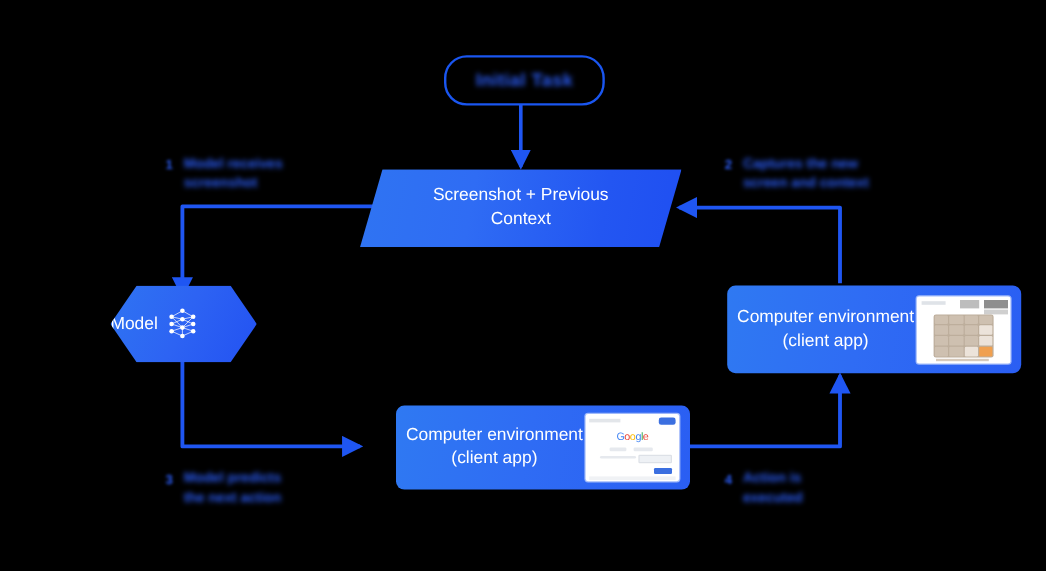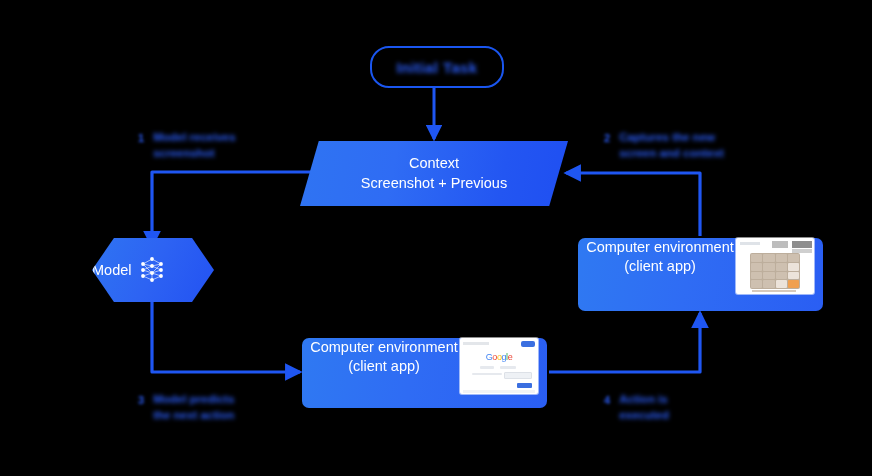--- a/index.html
+++ b/index.html
@@ -35,21 +35,21 @@
     clip-path:polygon(18% 0,82% 0,100% 50%,82% 100%,18% 100%,0 50%);
     display:flex;align-items:center;justify-content:flex-start;gap:7px;
   }
   .hex .lbl{color:#fff;font-size:14.5px;}
   .nn{width:26px;height:30px;}
 
   
   .card{
     position:absolute;border-radius:7px;color:#fff;
     background:linear-gradient(100deg,#2f79f2 0%,#2f6cf4 45%,#2a5ef3 100%);
-    display:flex;align-items:flex-start;
+    display:flex;align-items:center;margin-left:28px;
   }
   .card .ctext{flex:1;text-align:center;font-size:14.5px;line-height:1.32;padding-left:6px;}
   .card .thumb{
     width:78px;height:56px;background:#fff;border-radius:2px;
     margin-right:9px;overflow:hidden;position:relative;
     box-shadow:0 0 0 1px rgba(255,255,255,.55);
   }
   #card-right{left:578px;top:238px;width:245px;height:73px;}
   #card-bottom{left:302px;top:338px;width:245px;height:70px;}
 
@@ -123,22 +123,22 @@
 
     <path d="M700,236 L700,173 L566,173" stroke="#1f56f2" stroke-width="3.2" fill="none" stroke-linejoin="round" marker-end="url(#ahead)"></path>
   </svg>
 
   <div class="pill">
     <span class="blurtext">Initial Task</span>
   </div>
 
   <div class="para">
     <div>
+      <div>Screenshot + Previous</div>
       <div>Context</div>
-      <div>Screenshot + Previous</div>
     </div>
   </div>
 
   <div class="hex">
     <span class="lbl">Model</span>
     <svg class="nn" viewBox="0 0 26 30">
       <g stroke="#ffffff" stroke-width="0.7" opacity="0.85" fill="none">
         <path d="M4,9 L13,4 L22,9 M4,9 L13,11 L22,9 M4,9 L13,18 M22,9 L13,18
                  M4,15 L13,11 M22,15 L13,11 M4,15 L13,18 M22,15 L13,18
                  M4,21 L13,18 M22,21 L13,18 M4,21 L13,25 M22,21 L13,25 M13,25 L13,18"></path>

